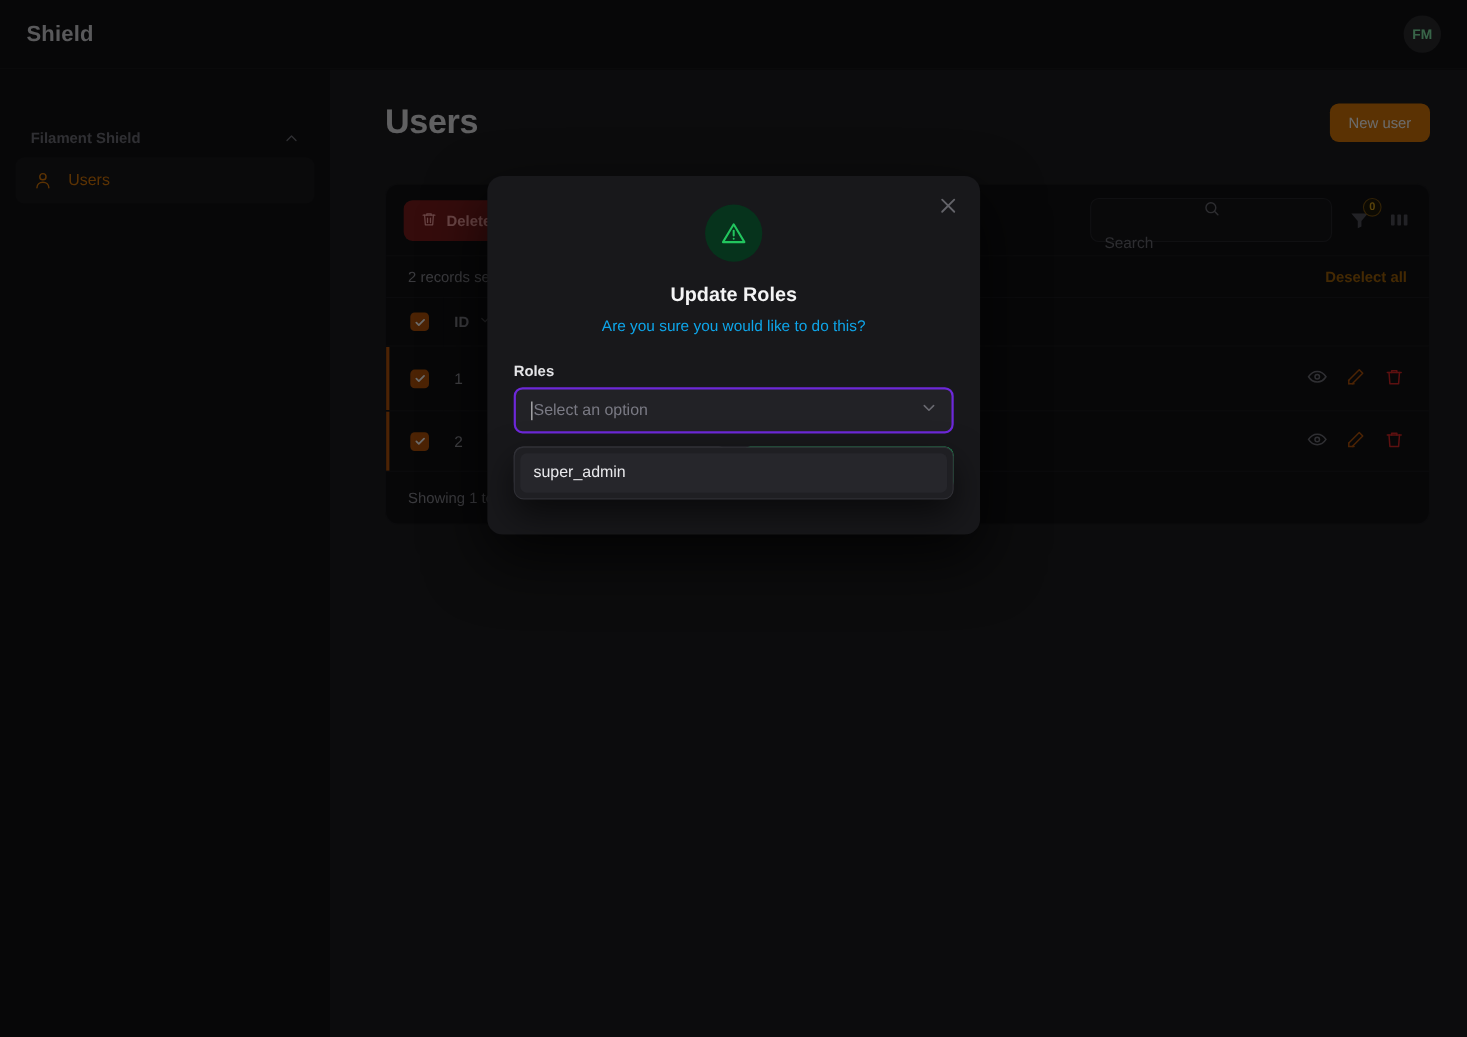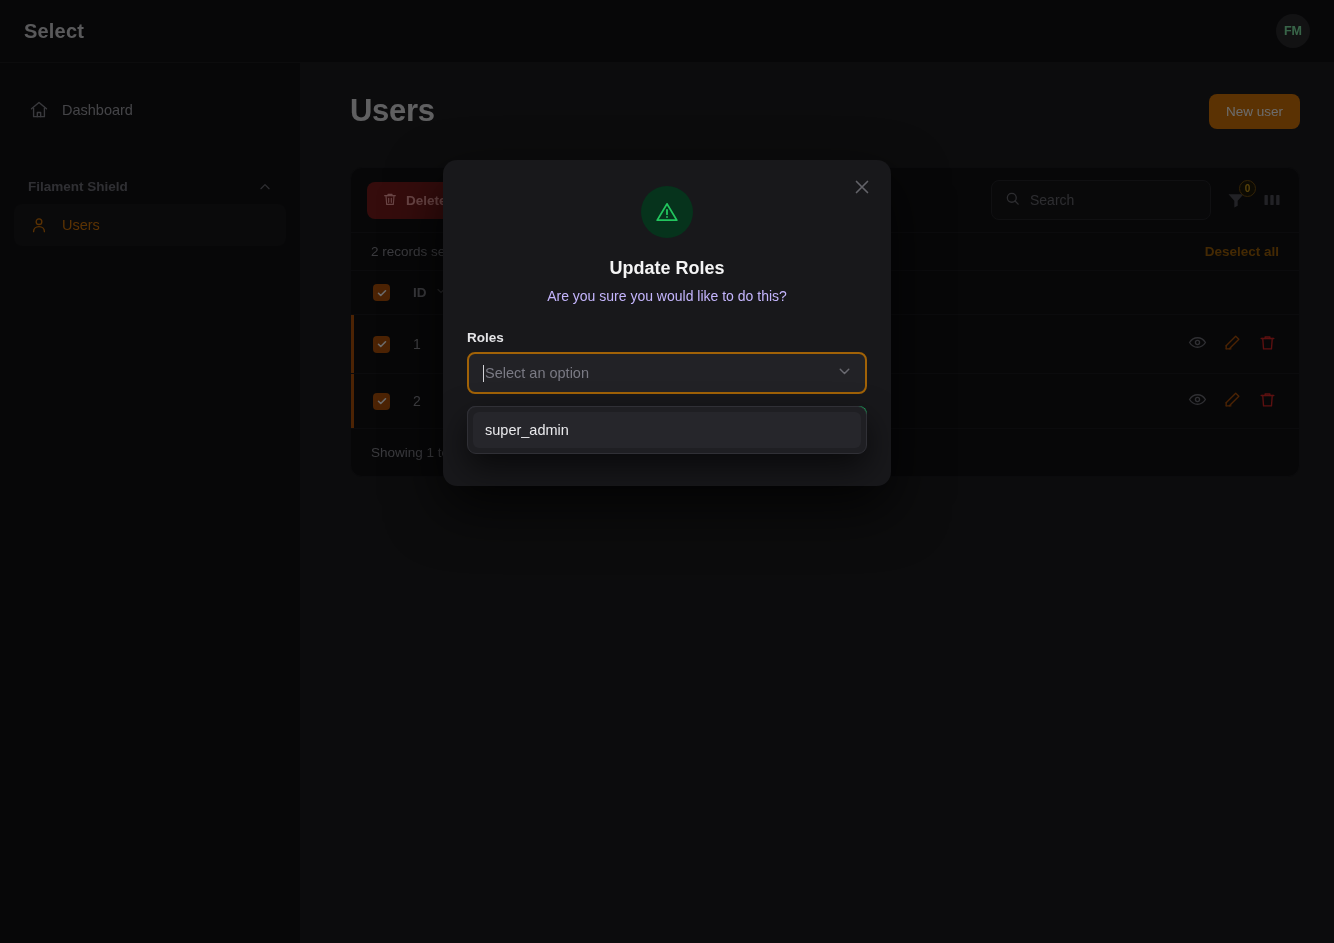--- a/index.html
+++ b/index.html
@@ -38,21 +38,21 @@
   .nav-item {
     display: flex; align-items: center; gap: 13px;
     height: 42px; padding: 0 14px; border-radius: 8px;
     color: #a1a1aa; font-size: 14.5px; cursor: pointer;
   }
   .nav-item .ico { width: 21px; height: 21px; display: flex; align-items: center; justify-content: center; }
   .nav-item.active { background: #17171a; color: #d97706; }
   .nav-item.active .ico svg { stroke: #d97706; }
   .group-header {
     display: flex; align-items: flex-end; justify-content: space-between;
-    padding: 0 14px; margin-top: 48px; margin-bottom: 10px;
+    padding: 0 14px; margin-top: 29px; margin-bottom: 10px;
     color: #71717a; font-size: 13.5px; font-weight: 600; cursor: pointer;
   }
   .group-header .chev { width: 14px; height: 14px; }
 
   
   .main { position: absolute; top: 63px; left: 300px; width: 1034px; height: 880px; padding: 30px 34px 0 50px; }
   .page-head { display: flex; align-items: center; justify-content: space-between; margin-bottom: 38px; }
   .page-title { font-size: 31px; font-weight: bold; color: #e4e4e7; letter-spacing: -.3px; }
   .btn-primary {
     background: #d97706; color: #fff; border: none; border-radius: 8px;
@@ -72,21 +72,21 @@
   .btn-danger {
     display: inline-flex; align-items: center; gap: 8px;
     background: #7f1d1d; color: #fca5a5; border: none; border-radius: 8px;
     padding: 9px 15px; font-size: 13.5px; font-weight: 600; cursor: pointer;
     font-family: "Liberation Sans", sans-serif;
   }
   .toolbar-right { display: flex; align-items: center; gap: 14px; }
   .search-wrap {
     position: relative; width: 220px; height: 40px;
     background: #161619; border: 1px solid #26262b; border-radius: 8px;
-    display: flex; align-items: center; padding: 0 12px; gap: 9px;
+    display: flex; align-items: center; padding: 0 12px; gap: 9px; flex-direction: column;
   }
   .search-wrap input {
     background: transparent; border: none; outline: none;
     color: #d4d4d8; font-size: 14px; width: 100%;
     font-family: "Liberation Sans", sans-serif;
   }
   .search-wrap input::placeholder { color: #6b6b73; }
   .icon-btn { position: relative; width: 22px; height: 22px; cursor: pointer; display:flex; align-items:center; justify-content:center;}
   .badge {
     position: absolute; top: -9px; right: -9px;
@@ -137,25 +137,25 @@
   }
   .modal-close {
     position: absolute; top: 16px; right: 18px; width: 22px; height: 22px;
     cursor: pointer; opacity: .55;
   }
   .modal-icon {
     width: 52px; height: 52px; border-radius: 50%; background: #06331c;
     margin: 0 auto 20px auto; display: flex; align-items: center; justify-content: center;
   }
   .modal-title { text-align: center; font-size: 18px; font-weight: bold; color: #f4f4f5; margin-bottom: 9px; }
-  .modal-sub { text-align: center; font-size: 14px; color: #c4b5fd; margin-bottom: 26px; }
+  .modal-sub { text-align: center; font-size: 14px; color: #0ea5e9; margin-bottom: 26px; }
   .field-label { font-size: 13.5px; font-weight: 600; color: #e4e4e7; margin-bottom: 7px; }
   .select-ctl {
     position: relative; height: 42px; border-radius: 8px;
-    background: #222226; border: 2px solid #a16207;
+    background: #222226; border: 2px solid #6d28d9;
     display: flex; align-items: center; padding: 0 14px;
     cursor: text;
   }
   .select-ctl .caret-line {
     width: 1px; height: 17px; background: #d4d4d8; margin-right: 1px;
   }
   .select-ctl .placeholder { color: #7a7a84; font-size: 14.5px; }
   .select-ctl .chev { position: absolute; right: 12px; top: 50%; transform: translateY(-50%); opacity: .6; }
   .dropdown {
     position: absolute; left: 467px; top: 406px; width: 400px;
@@ -179,35 +179,25 @@
   }
 </style>
 </head>
 <body>
 
 <div class="app">
 
   <div class="behind">
 
     <div class="topbar">
-      <div class="brand">Select</div>
+      <div class="brand">Shield</div>
       <div class="avatar">FM</div>
     </div>
 
     <div class="sidebar">
-      <div class="nav-item">
-        <span class="ico">
-          <svg viewBox="0 0 24 24" width="20" height="20" fill="none" stroke="#8a8a93" stroke-width="1.6" stroke-linecap="round" stroke-linejoin="round">
-            <path d="M3 10.5 12 3l9 7.5"></path>
-              <path d="M5.5 9.8V20h13V9.8"></path>
-              <path d="M10 20v-5h4v5"></path>
-          </svg>
-        </span>
-        <span>Dashboard</span>
-      </div>
 
       <div class="group-header">
         <span>Filament Shield</span>
         <span class="chev">
           <svg viewBox="0 0 24 24" width="14" height="14" fill="none" stroke="#71717a" stroke-width="2" stroke-linecap="round" stroke-linejoin="round">
               <path d="M5 15l7-7 7 7"></path>
             </svg>
         </span>
       </div>
 

